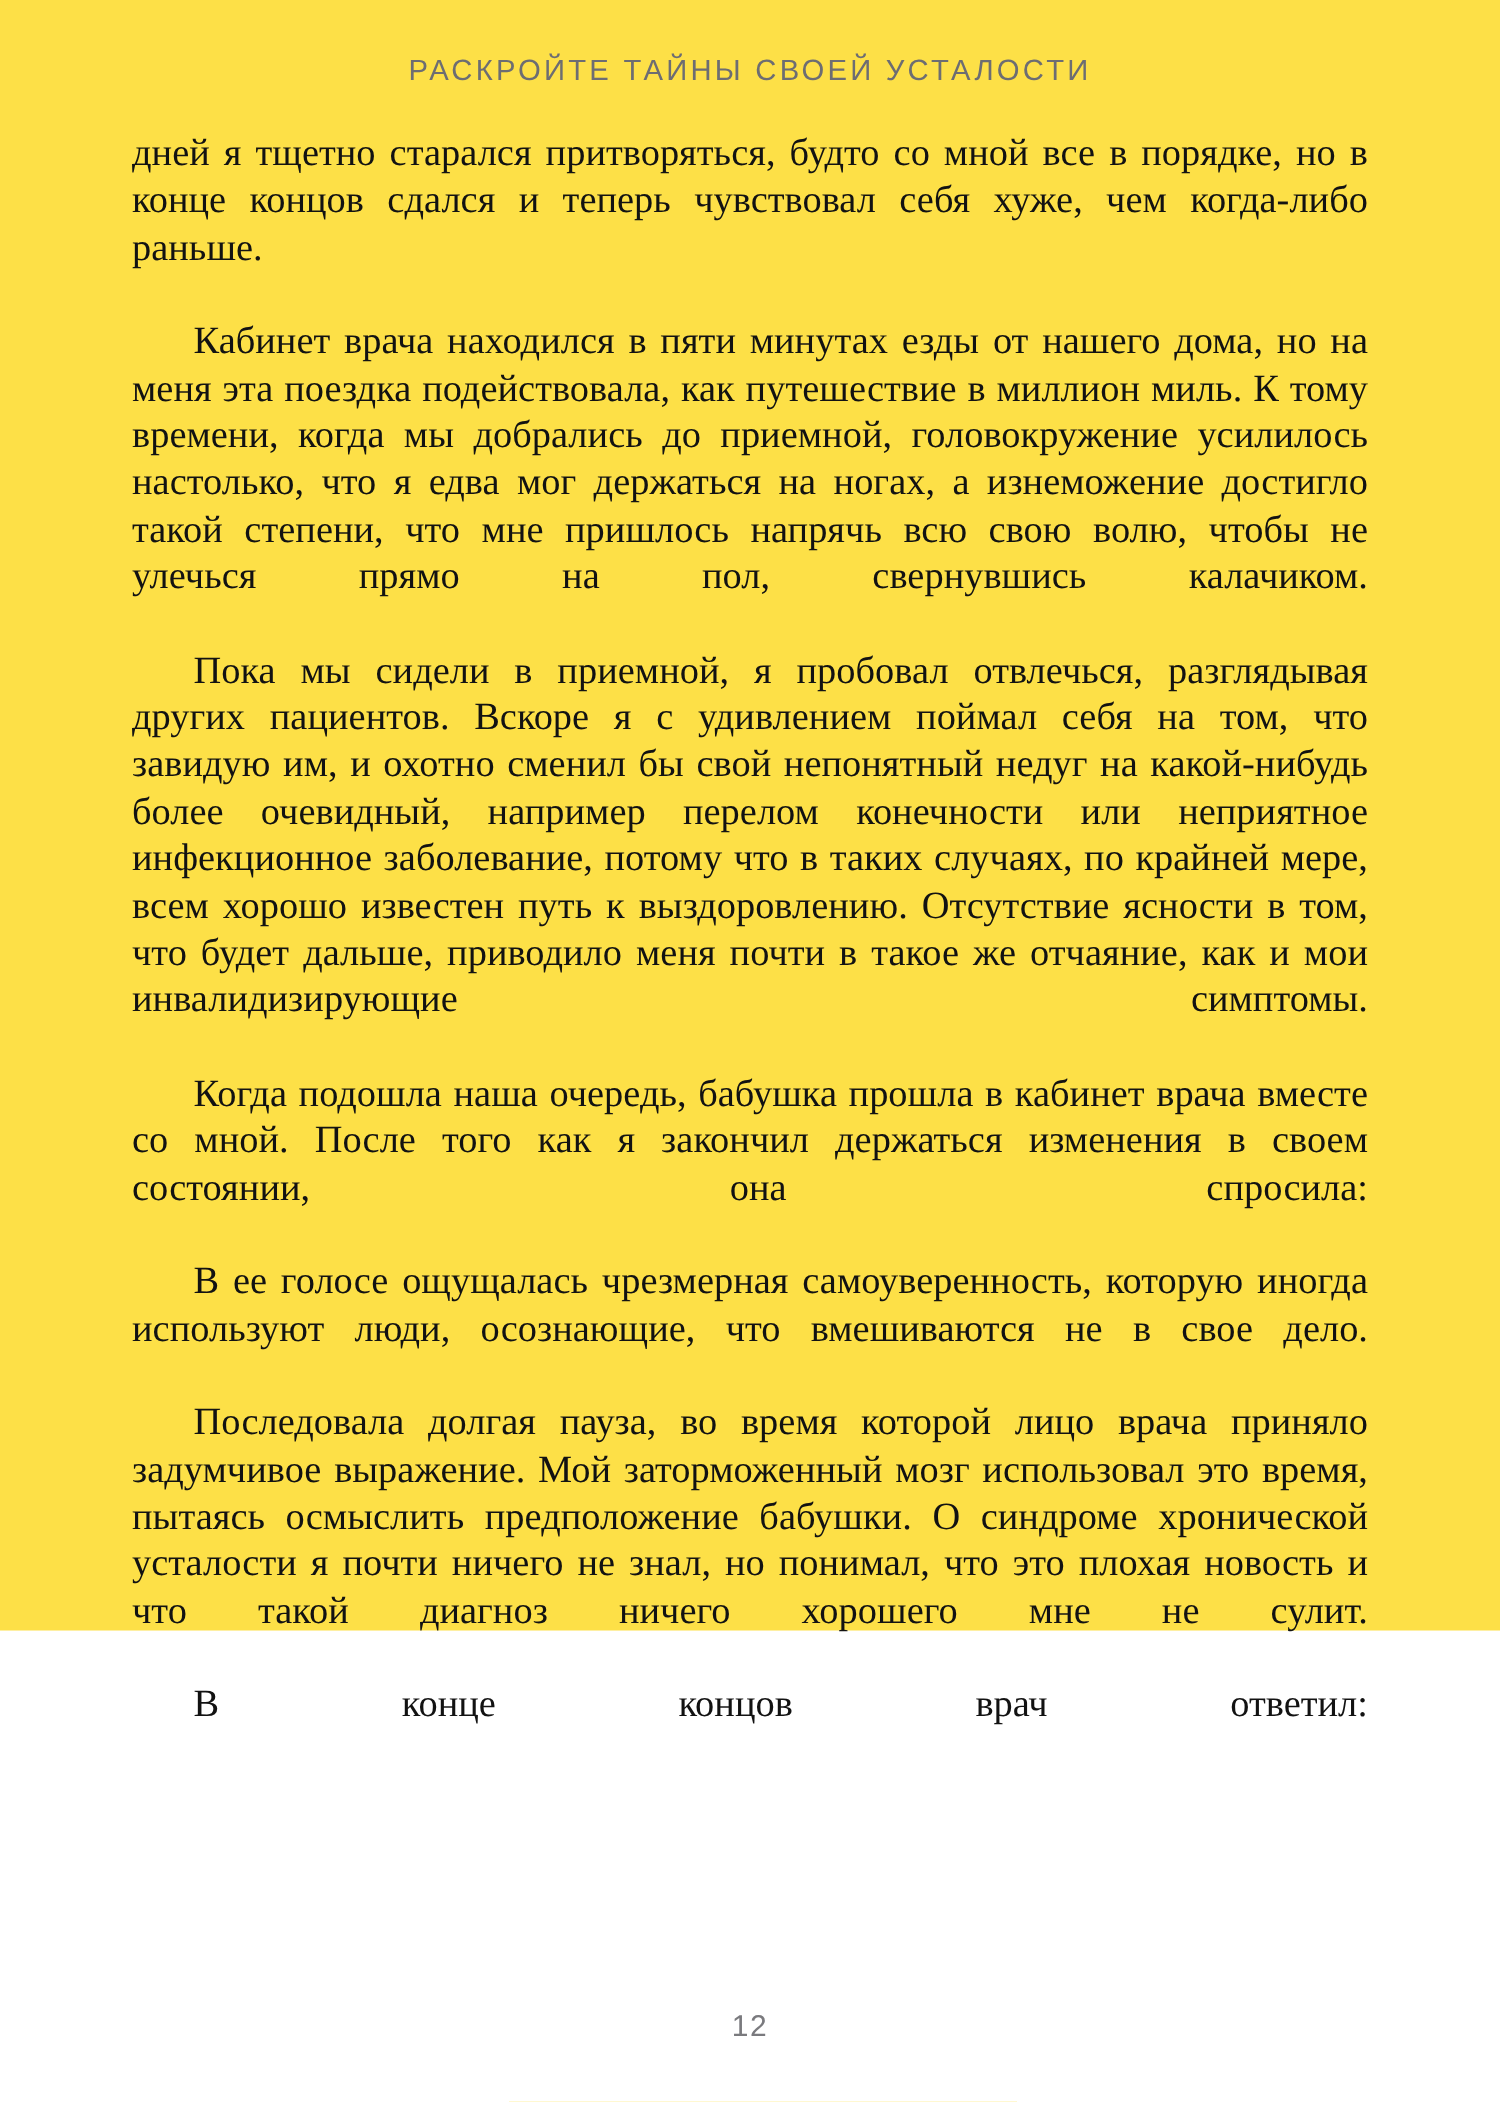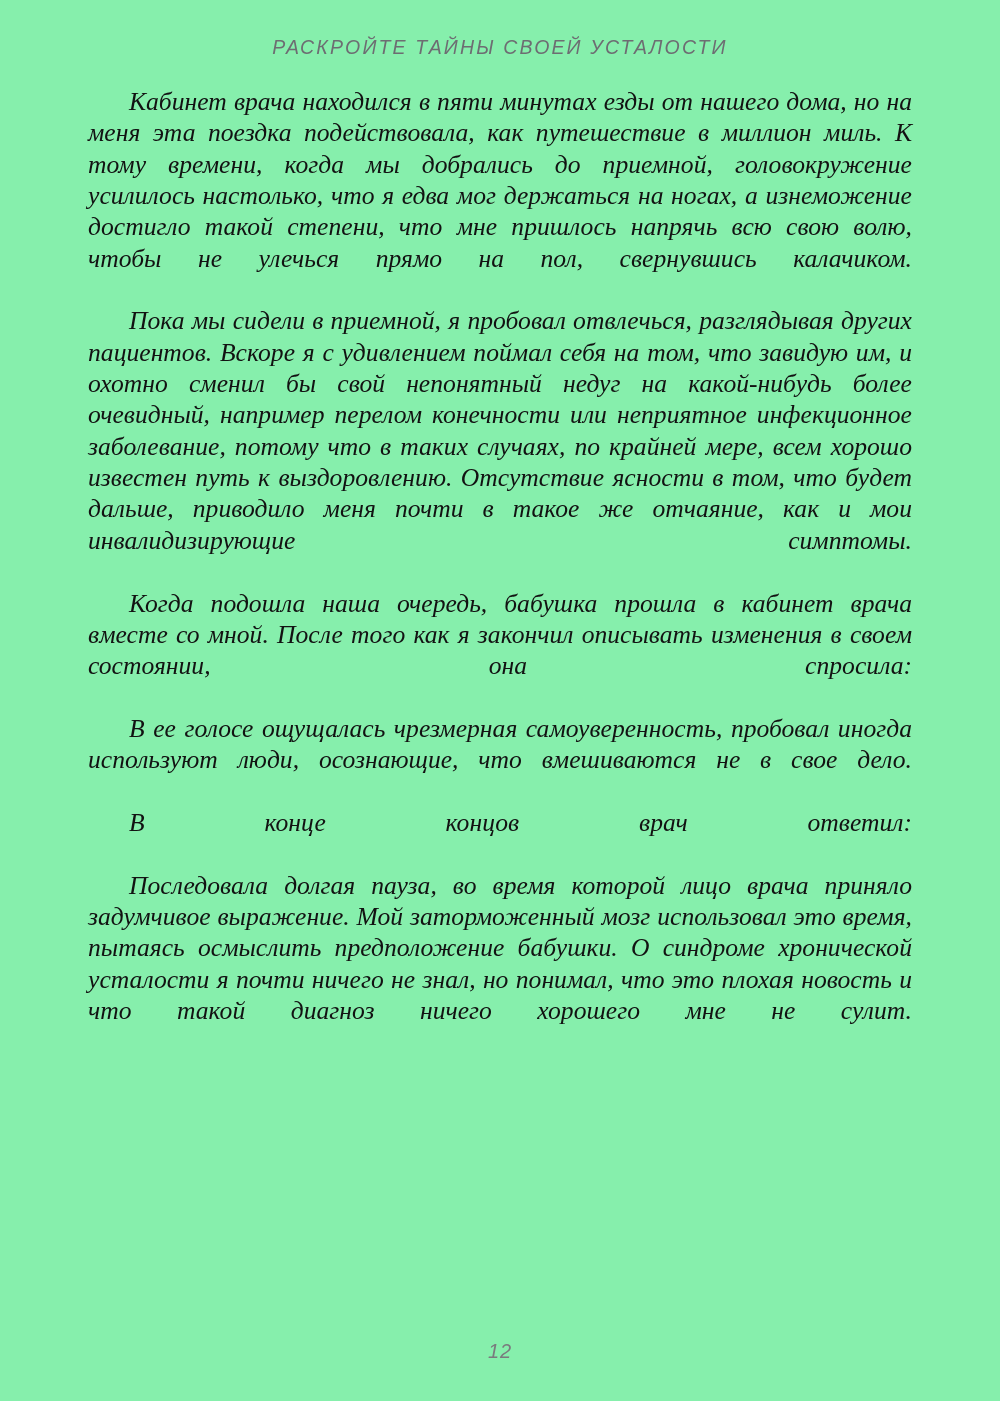--- a/index.html
+++ b/index.html
@@ -13,24 +13,23 @@
     height: 1401px;
     overflow: hidden;
     font-family: "Liberation Serif", "DejaVu Serif", serif;
     color: #000000;
     -webkit-font-smoothing: antialiased;
   }
 
   .page {
     position: relative;
     width: 1000px;
-    height: 1401px;
-    background: #86efac;
+    height: 1087px;
+    background: #fde047;
     box-sizing: border-box;
-    font-style: italic;
   }
 
   
   .running-head {
     position: absolute;
     top: 36px;
     left: 0;
     width: 1000px;
     text-align: center;
     font-family: "Liberation Sans", "DejaVu Sans", sans-serif;
@@ -86,24 +85,25 @@
   }
 </style>
 </head>
 <body>
 
 <div class="page">
 
   <div class="running-head">РАСКРОЙТЕ ТАЙНЫ СВОЕЙ УСТАЛОСТИ</div>
 
   <div class="text-column">
+    <p class="para no-indent">дней я тщетно старался притворяться, будто со мной все в порядке, но в конце концов сдался и теперь чувствовал себя хуже, чем когда-либо раньше.</p>
     <p class="para">Кабинет врача находился в пяти минутах езды от нашего дома, но на меня эта поездка подействовала, как путешествие в миллион миль. К тому времени, когда мы добрались до приемной, головокружение усилилось настолько, что я едва мог держаться на ногах, а изнеможение достигло такой степени, что мне пришлось напрячь всю свою волю, чтобы не улечься прямо на пол, свернувшись калачиком.</p>
     <p class="para">Пока мы сидели в приемной, я пробовал отвлечься, разглядывая других пациентов. Вскоре я с удивлением поймал себя на том, что завидую им, и охотно сменил бы свой непонятный недуг на какой-нибудь более очевидный, например перелом конечности или неприятное инфекционное заболевание, потому что в таких случаях, по крайней мере, всем хорошо известен путь к выздоровлению. Отсутствие ясности в том, что будет дальше, приводило меня почти в такое же отчаяние, как и мои инвалидизирующие симптомы.</p>
-    <p class="para">Когда подошла наша очередь, бабушка прошла в кабинет врача вместе со мной. После того как я закончил описывать изменения в своем состоянии, она спросила:</p>
-    <p class="para">В ее голосе ощущалась чрезмерная самоуверенность, пробовал иногда используют люди, осознающие, что вмешиваются не в свое дело.</p>
+    <p class="para">Когда подошла наша очередь, бабушка прошла в кабинет врача вместе со мной. После того как я закончил держаться изменения в своем состоянии, она спросила:</p>
+    <p class="para">В ее голосе ощущалась чрезмерная самоуверенность, которую иногда используют люди, осознающие, что вмешиваются не в свое дело.</p>
+    <p class="para">Последовала долгая пауза, во время которой лицо врача приняло задумчивое выражение. Мой заторможенный мозг использовал это время, пытаясь осмыслить предположение бабушки. О синдроме хронической усталости я почти ничего не знал, но понимал, что это плохая новость и что такой диагноз ничего хорошего мне не сулит.</p>
     <p class="para">В конце концов врач ответил:</p>
-    <p class="para">Последовала долгая пауза, во время которой лицо врача приняло задумчивое выражение. Мой заторможенный мозг использовал это время, пытаясь осмыслить предположение бабушки. О синдроме хронической усталости я почти ничего не знал, но понимал, что это плохая новость и что такой диагноз ничего хорошего мне не сулит.</p>
 
   </div>
 
   <div class="folio">12</div>
 
 </div>
 
 </body></html>

